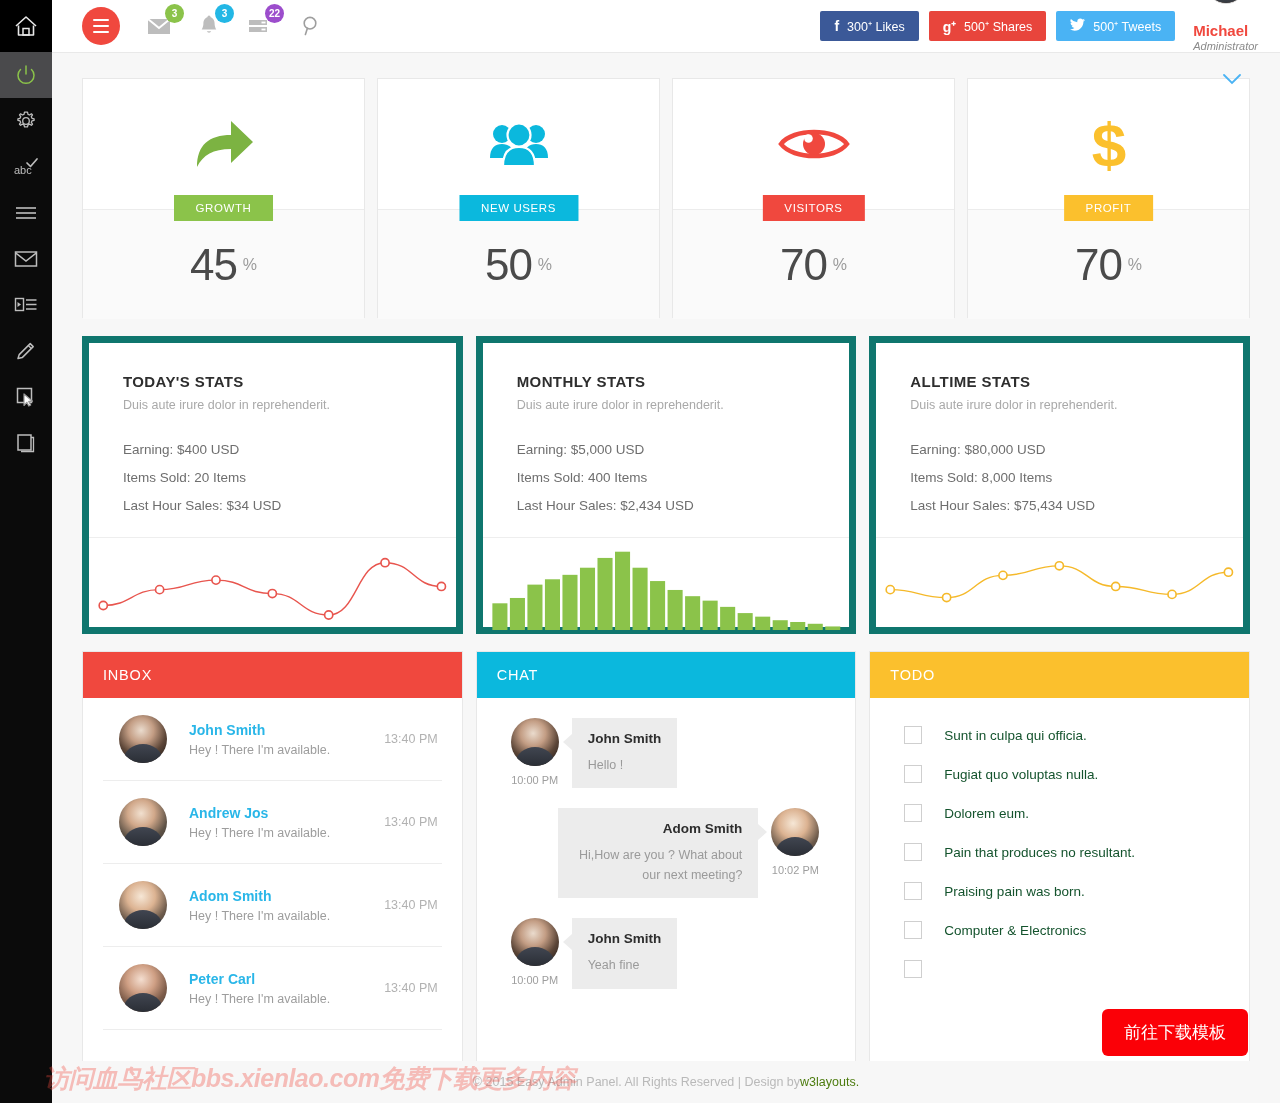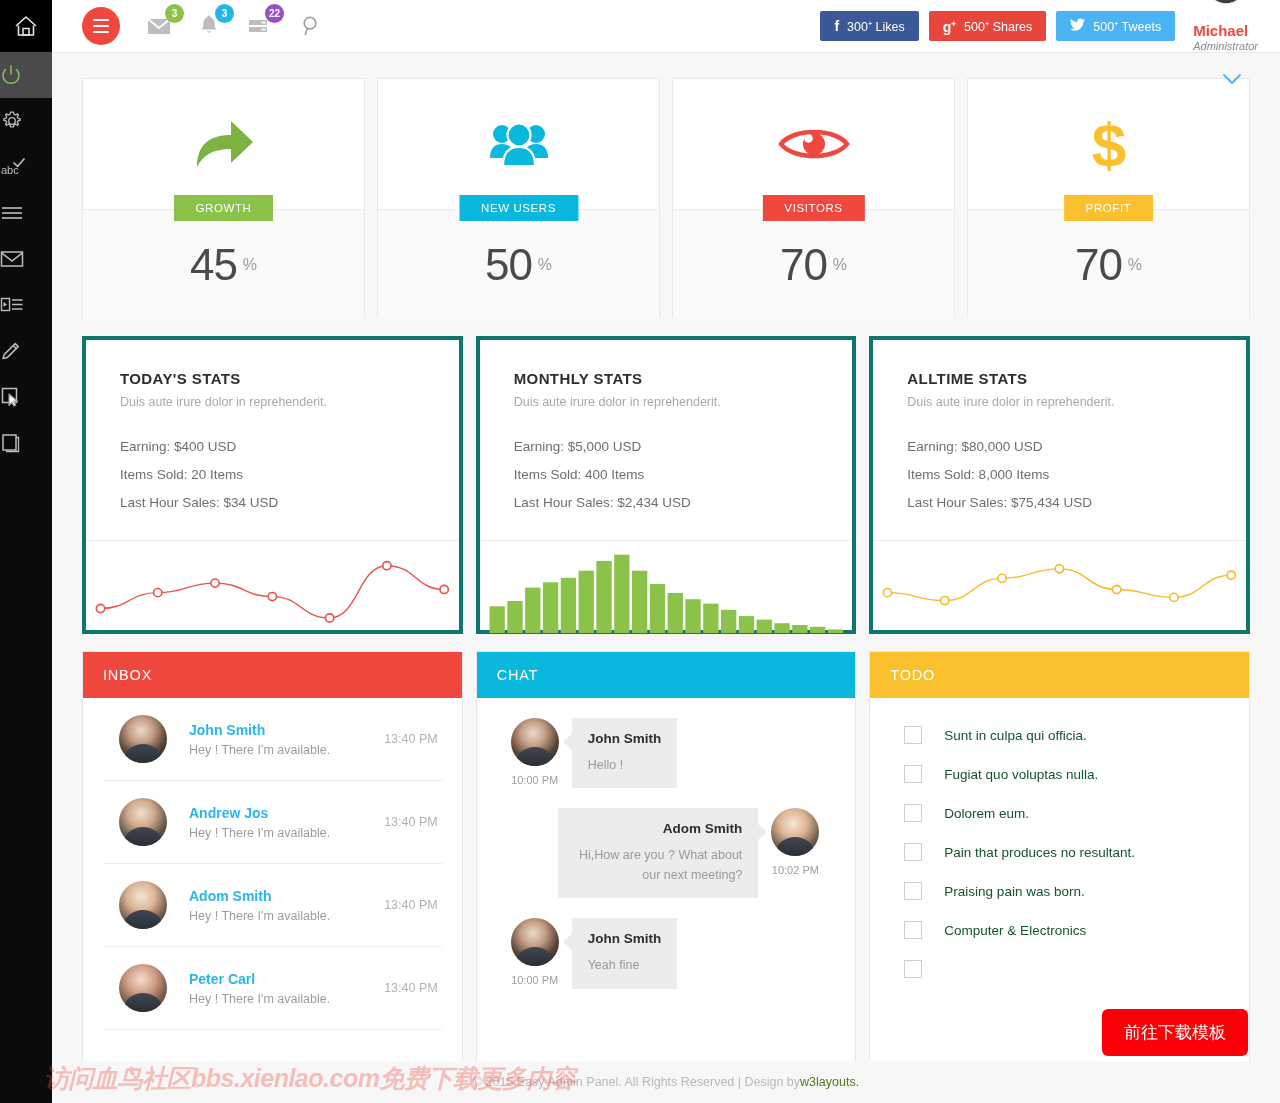--- a/index.html
+++ b/index.html
@@ -18,21 +18,21 @@
     background: #0b0b0b;
     z-index: 30;
   }
   .side-home {
     height: 52px; width: 52px;
     display: flex; align-items: center; justify-content: center;
     background: #000;
   }
   .side-item {
     height: 46px; width: 52px;
-    display: flex; align-items: center; justify-content: flex-start;
+    display: flex; align-items: center; justify-content: center;
     cursor: pointer;
   }
   .side-item.active { background: #4a4a4c; height: 46px; }
   .side-item svg { display: block; }
 
   
   .header {
     position: absolute; left: 52px; top: 0;
     width: 1228px; height: 53px;
     background: #fff;
@@ -113,21 +113,21 @@
   .lbl-growth { background: #8bc34a; }
   .lbl-users  { background: #0bb8dd; }
   .lbl-visit  { background: #f0483e; }
   .lbl-profit { background: #fbc02d; }
   .stat-num { font-size: 44px; color: #4a4a4a; font-weight: 300; letter-spacing: -1px; }
   .stat-pct { font-size: 16px; color: #9b9b9b; margin-left: 6px; }
 
   
   .stats-row { display: flex; gap: 13px; padding: 18px 30px 0 30px; }
   .stats-panel {
-    flex: 1; background: #fff; border: 4px solid #0f766e; height: 298px;
+    flex: 1; background: #fff; border: 7px solid #0f766e; height: 298px;
     display: flex; flex-direction: column;
   }
   .sp-body { padding: 30px 34px 0 34px; flex: 1; }
   .sp-title { font-size: 15px; font-weight: bold; color: #2e2e2e; letter-spacing: 0.4px; }
   .sp-sub { font-size: 12.5px; color: #a9a9a9; margin-top: 8px; }
   .sp-lines { margin-top: 30px; }
   .sp-line { font-size: 13.5px; color: #6e6e6e; margin-bottom: 13px; }
   .sp-chart { height: 90px; border-top: 1px solid #eeeeee; padding: 4px 0 0 0; }
   .sp-chart svg { display: block; width: 100%; height: 88px; }
 

